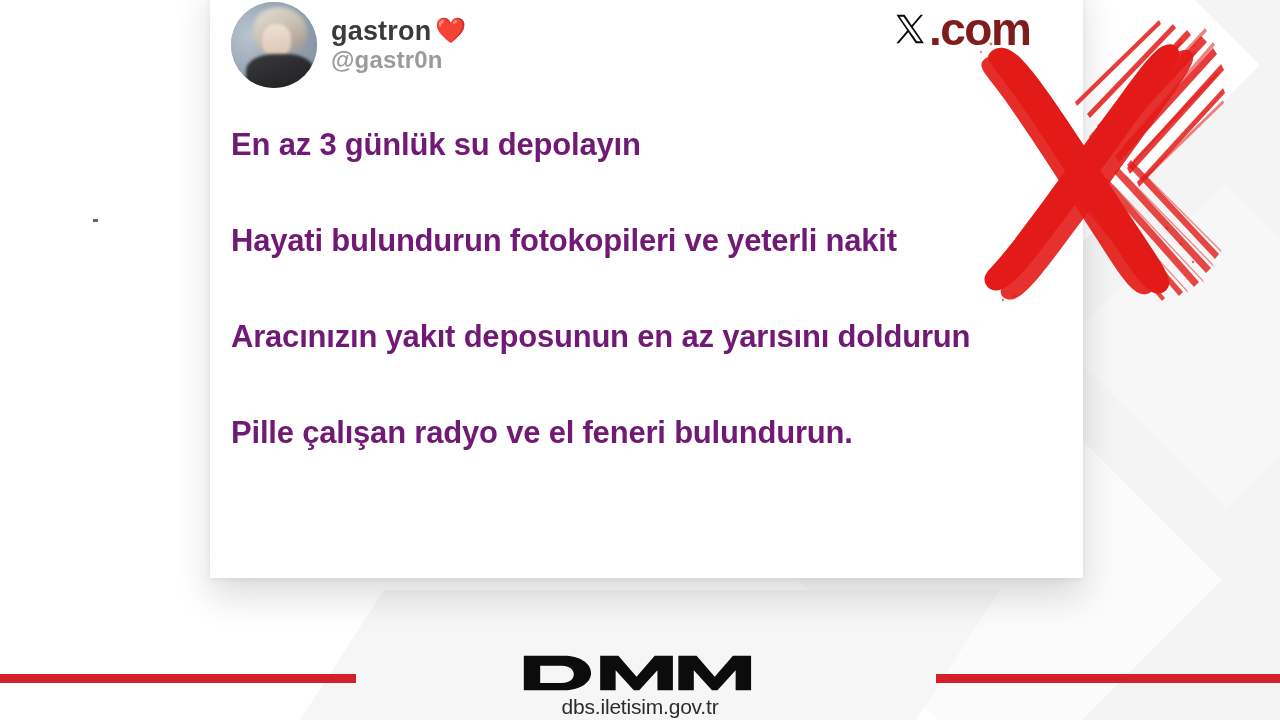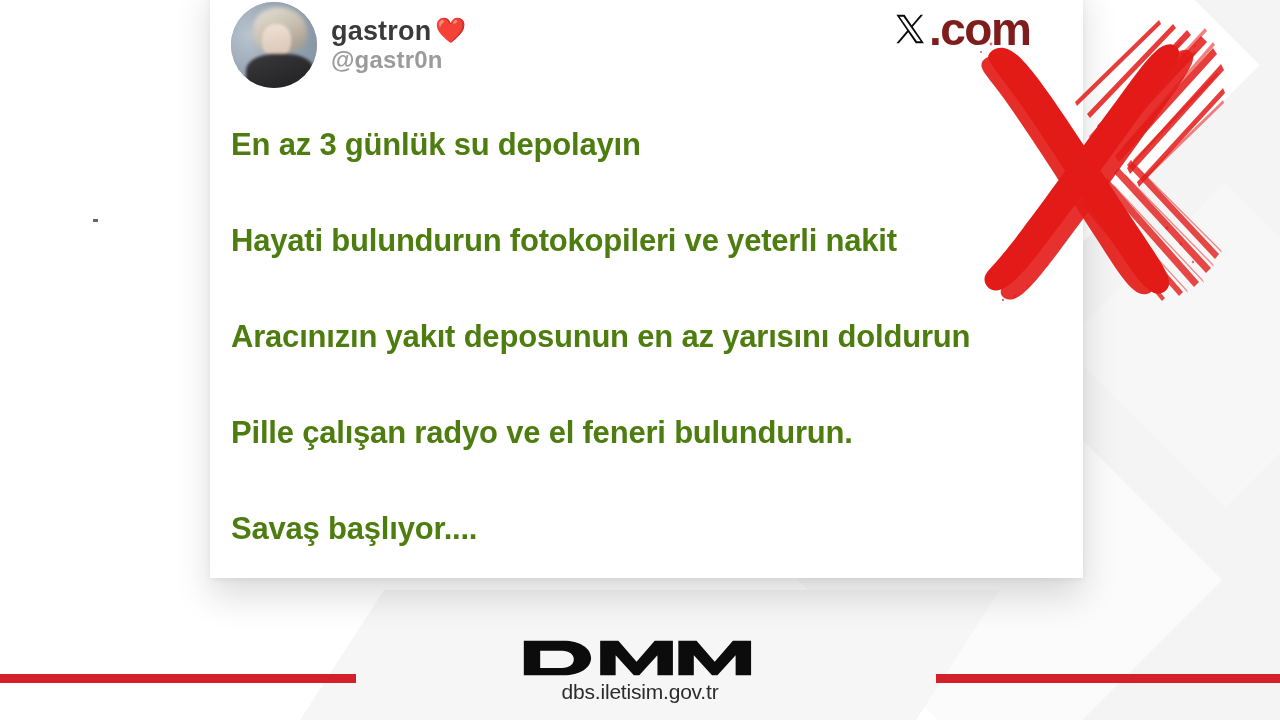--- a/index.html
+++ b/index.html
@@ -137,21 +137,21 @@
 
   
   .tweet-lines {
     position:absolute;
     left:21px; top:148px;
     width:830px;
   }
   .tweet-line {
     font-size:31px;
     font-weight:700;
-    color:#4d7c0f;
+    color:#701a75;
     letter-spacing:-.2px;
     white-space:nowrap;
     line-height:1.1;
   }
   .tweet-line + .tweet-line { margin-top:62px; }
 
   
   .xcom {
     position:absolute;
     left:893px; top:2px;
@@ -183,21 +183,21 @@
     position:absolute;
     height:9px;
     background:#d42028;
     bottom:37px;
   }
   .footer-bar-left  { left:-4px;  width:360px; }
   .footer-bar-right { right:-4px; width:348px; }
 
   .footer-brand {
     position:absolute;
-    left:0; right:0; bottom:16px;
+    left:0; right:0; bottom:1px;
     display:flex; flex-direction:column;
     align-items:center; gap:2px;
   }
   .dmm-wordmark { display:block; height:40px; }
   .footer-url {
     font-size:21px;
     font-weight:400;
     color:#2c2c2c;
     letter-spacing:-.2px;
   }
@@ -233,21 +233,20 @@
         </div>
         <span class="handle">@gastr0n</span>
       </div>
     </div>
 
     <div class="tweet-lines">
       <div class="tweet-line">En az 3 günlük su depolayın</div>
       <div class="tweet-line">Hayati bulundurun fotokopileri ve yeterli nakit</div>
       <div class="tweet-line">Aracınızın yakıt deposunun en az yarısını doldurun</div>
       <div class="tweet-line">Pille çalışan radyo ve el feneri bulundurun.</div>
-      <div class="tweet-line">Savaş başlıyor....</div>
     </div>
 
   </div>
 
   <div class="xcom">
     <svg class="xcom-glyph" viewBox="0 0 24 24" aria-hidden="true">
       <path fill="#0a0a0a" d="M13.96 10.47L21.2 2h-1.72l-6.29 7.35L8.17 2H2.4l7.6 11.06L2.4 22h1.72l6.64-7.76L16.05 22h5.77l-7.86-11.53zm-2.35 2.75l-.77-1.1L4.74 3.3h2.64l4.94 7.07.77 1.1 6.42 9.19h-2.64l-5.26-7.44z"></path>
     </svg>
     <span class="xcom-text">.com</span>
   </div>

